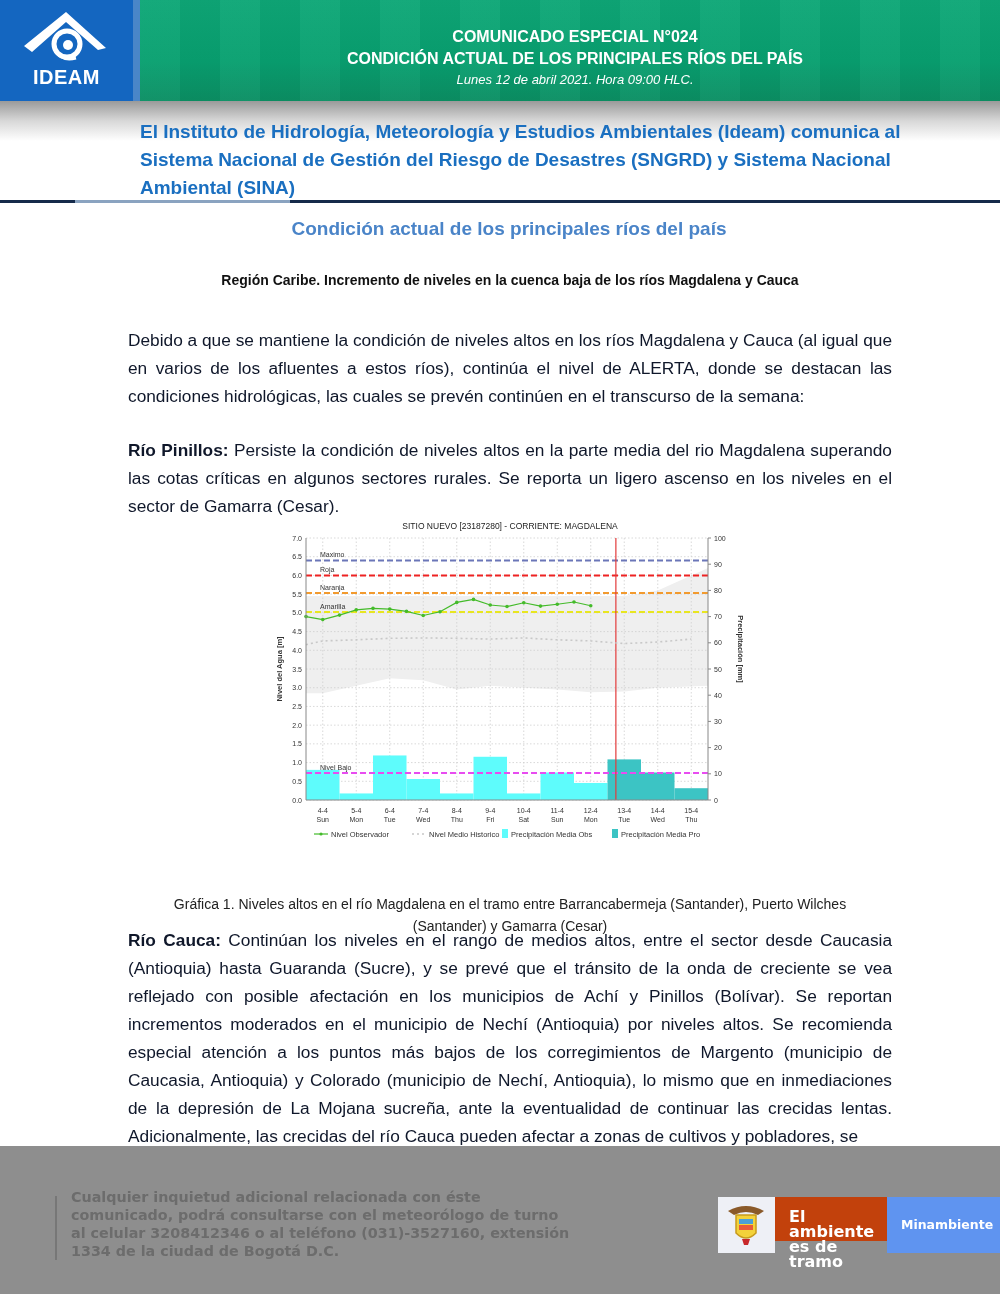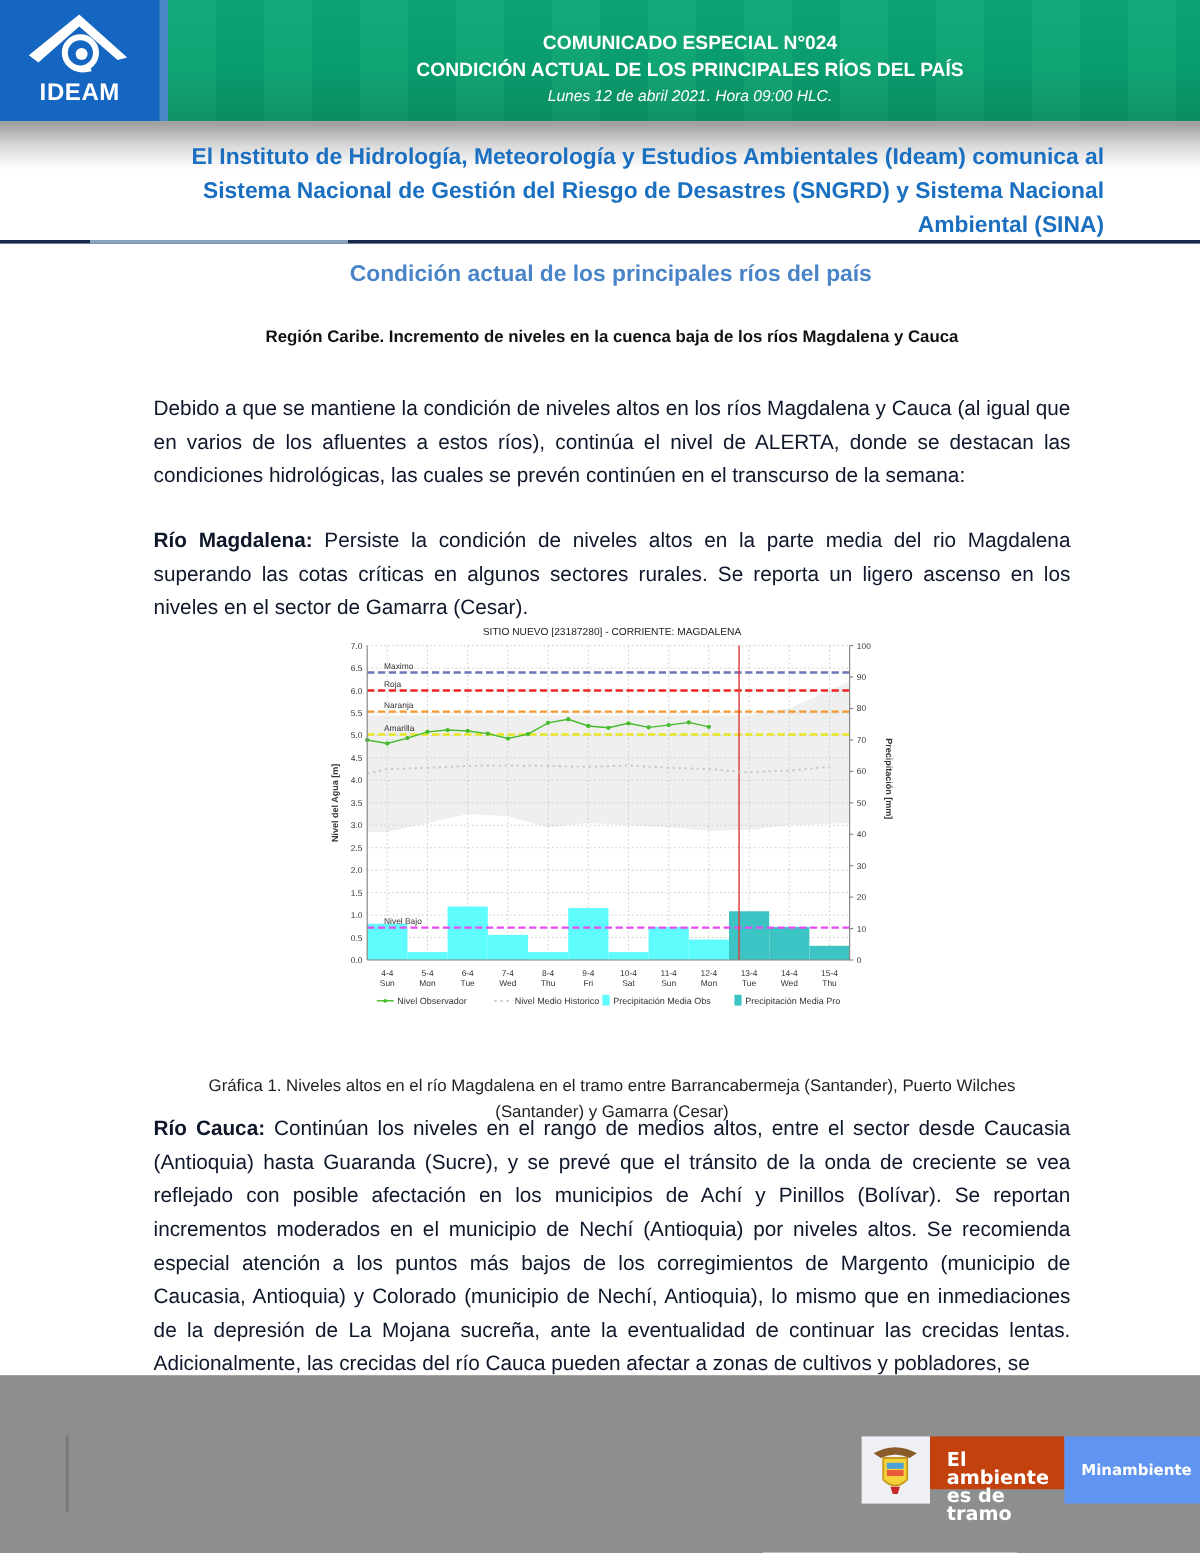--- a/index.html
+++ b/index.html
@@ -8,21 +8,21 @@
   .header .texture{position:absolute;left:140px;top:0;right:0;bottom:0;background:repeating-linear-gradient(90deg,rgba(255,255,255,0.03) 0 40px,rgba(0,0,0,0.03) 40px 80px);}
   .logo-box{position:absolute;left:0;top:0;width:133px;height:101px;background:#1466c0;}
   .logo-strip{position:absolute;left:133px;top:0;width:7px;height:101px;background:#4a86c8;}
   .logo-box svg{position:absolute;left:20px;top:8px;}
   .logo-text{position:absolute;left:0;width:133px;top:66px;text-align:center;color:#fff;font-weight:bold;font-size:20px;letter-spacing:0.5px;}
   .hdr-title{position:absolute;left:300px;width:550px;text-align:center;color:#fff;}
   .hdr-t1{top:28px;font-size:16px;font-weight:bold;}
   .hdr-t2{top:50px;font-size:16px;font-weight:bold;}
   .hdr-t3{top:72px;font-size:13px;font-style:italic;}
   .grey-band{position:absolute;left:0;top:101px;width:1000px;height:40px;background:linear-gradient(180deg,#9a9a9a 0%,#d8d8d8 50%,#ffffff 100%);}
-  .intro{position:absolute;left:140px;width:780px;top:118px;text-align:right;color:#1a6fc0;font-weight:bold;font-size:19px;line-height:28px;}
+  .intro{position:absolute;left:140px;width:780px;top:118px;text-align:left;color:#1a6fc0;font-weight:bold;font-size:19px;line-height:28px;}
   .rule{position:absolute;left:0;top:200px;width:1000px;height:3px;background:#152a4a;}
   .rule2{position:absolute;left:75px;top:200px;width:215px;height:3px;background:#8aa3c0;}
   .section-title{position:absolute;left:0;width:1018px;top:218px;text-align:center;color:#4a84c8;font-weight:bold;font-size:19px;}
   .subhead{position:absolute;left:128px;width:764px;top:272px;text-align:center;color:#111;font-weight:bold;font-size:14px;}
   .para{position:absolute;left:128px;width:764px;color:#0f172a;font-size:17.3px;line-height:28px;text-align:justify;}
   .p1{top:326px;}
   .p2{top:436px;}
   .p3{top:926px;}
   .para b{font-weight:bold;}
   .chart-wrap{position:absolute;left:270px;top:515px;width:480px;height:335px;}
@@ -58,21 +58,21 @@
 
 <div class="grey-band"></div>
 <div class="intro">El Instituto de Hidrología, Meteorología y Estudios Ambientales (Ideam) comunica al Sistema Nacional de Gestión del Riesgo de Desastres (SNGRD) y Sistema Nacional Ambiental (SINA)</div>
 <div class="rule"></div>
 <div class="rule2"></div>
 
 <div class="section-title">Condición actual de los principales ríos del país</div>
 <div class="subhead">Región Caribe. Incremento de niveles en la cuenca baja de los ríos Magdalena y Cauca</div>
 
 <div class="para p1">Debido a que se mantiene la condición de niveles altos en los ríos Magdalena y Cauca (al igual que en varios de los afluentes a estos ríos), continúa el nivel de ALERTA, donde se destacan las condiciones hidrológicas, las cuales se prevén continúen en el transcurso de la semana:</div>
-<div class="para p2"><b>Río Magdalena:</b><span> Persiste la condición de niveles altos en la parte media del rio Magdalena superando las cotas críticas en algunos sectores rurales. Se reporta un ligero ascenso en los niveles en el sector de Gamarra (Cesar).</span></div>
+<div class="para p2"><b>Río Pinillos:</b><span> Persiste la condición de niveles altos en la parte media del rio Magdalena superando las cotas críticas en algunos sectores rurales. Se reporta un ligero ascenso en los niveles en el sector de Gamarra (Cesar).</span></div>
 
 <div class="chart-wrap">
   <svg id="chart" width="480" height="335" viewBox="0 0 480 335">
     <text id="chart-title" x="240" y="14" text-anchor="middle" font-size="8.5" fill="#222" font-family="Liberation Sans, sans-serif">SITIO NUEVO [23187280] - CORRIENTE: MAGDALENA</text>
     <g id="g-bg">
         <rect x="36" y="23" width="402" height="262" fill="#ffffff"></rect>
         <path d="M36,81.0142857142857 L52.75,81.0142857142857 L86.25,81.0142857142857 L119.75,81.0142857142857 L153.25,81.0142857142857 L186.75,81.0142857142857 L220.25,81.0142857142857 L253.75,81.0142857142857 L287.25,81.0142857142857 L320.75,81.0142857142857 L354.25,81.0142857142857 L387.75,75.4 L438,52.94285714285712 L438,170.84285714285716 L387.75,172.71428571428572 L354.25,176.45714285714286 L320.75,177.2057142857143 L287.25,174.5857142857143 L253.75,172.71428571428572 L220.25,170.84285714285716 L186.75,174.5857142857143 L153.25,165.2285714285714 L119.75,163.35714285714283 L86.25,170.84285714285716 L52.75,178.32857142857142 L36,178.32857142857142 Z" fill="#efefef"></path>
       </g>
     <g id="g-grid">
         <line x1="36" x2="438" y1="285" y2="285" stroke="#cfcfcf" stroke-dasharray="1.5,2" stroke-width="0.8"></line>
@@ -233,20 +233,21 @@
       </g>
   </svg>
 </div>
 
 <div class="caption">Gráfica 1. Niveles altos en el río Magdalena en el tramo entre Barrancabermeja (Santander), Puerto Wilches (Santander) y Gamarra (Cesar)</div>
 
 <div class="para p3"><b>Río Cauca:</b><span> Continúan los niveles en el rango de medios altos, entre el sector desde Caucasia (Antioquia) hasta Guaranda (Sucre), y se prevé que el tránsito de la onda de creciente se vea reflejado con posible afectación en los municipios de Achí y Pinillos (Bolívar).  Se reportan incrementos moderados en el municipio de Nechí (Antioquia) por niveles altos. Se recomienda especial atención a los puntos más bajos de los corregimientos de Margento (municipio de Caucasia, Antioquia) y Colorado (municipio de Nechí, Antioquia), lo mismo que en inmediaciones de la depresión de La Mojana sucreña, ante la eventualidad de continuar las crecidas lentas. Adicionalmente, las crecidas del río Cauca pueden afectar a zonas de cultivos y pobladores, se</span></div>
 
 <div class="footer">
   <div class="foot-bar"></div>
+  <div class="foot-text">Cualquier inquietud adicional relacionada con éste comunicado, podrá consultarse con el meteorólogo de turno al celular 3208412346 o al teléfono (031)-3527160, extensión 1334 de la ciudad de Bogotá D.C.</div>
 </div>
 <div class="gov-seal">
   <svg width="57" height="56" viewBox="0 0 57 56">
     <path d="M10 14 Q28 4 46 14 L40 18 Q28 12 16 18 Z" fill="#8a5a2a"></path>
     <path d="M18 18 L38 18 L38 36 Q28 46 18 36 Z" fill="#f3d23a" stroke="#c79a1c" stroke-width="1.5"></path>
     <rect x="21" y="22" width="14" height="5" fill="#4aa0d8"></rect>
     <rect x="21" y="28" width="14" height="5" fill="#e85a3a"></rect>
     <path d="M24 42 L32 42 L30 48 L26 48 Z" fill="#c8282a"></path>
   </svg>
 </div>

